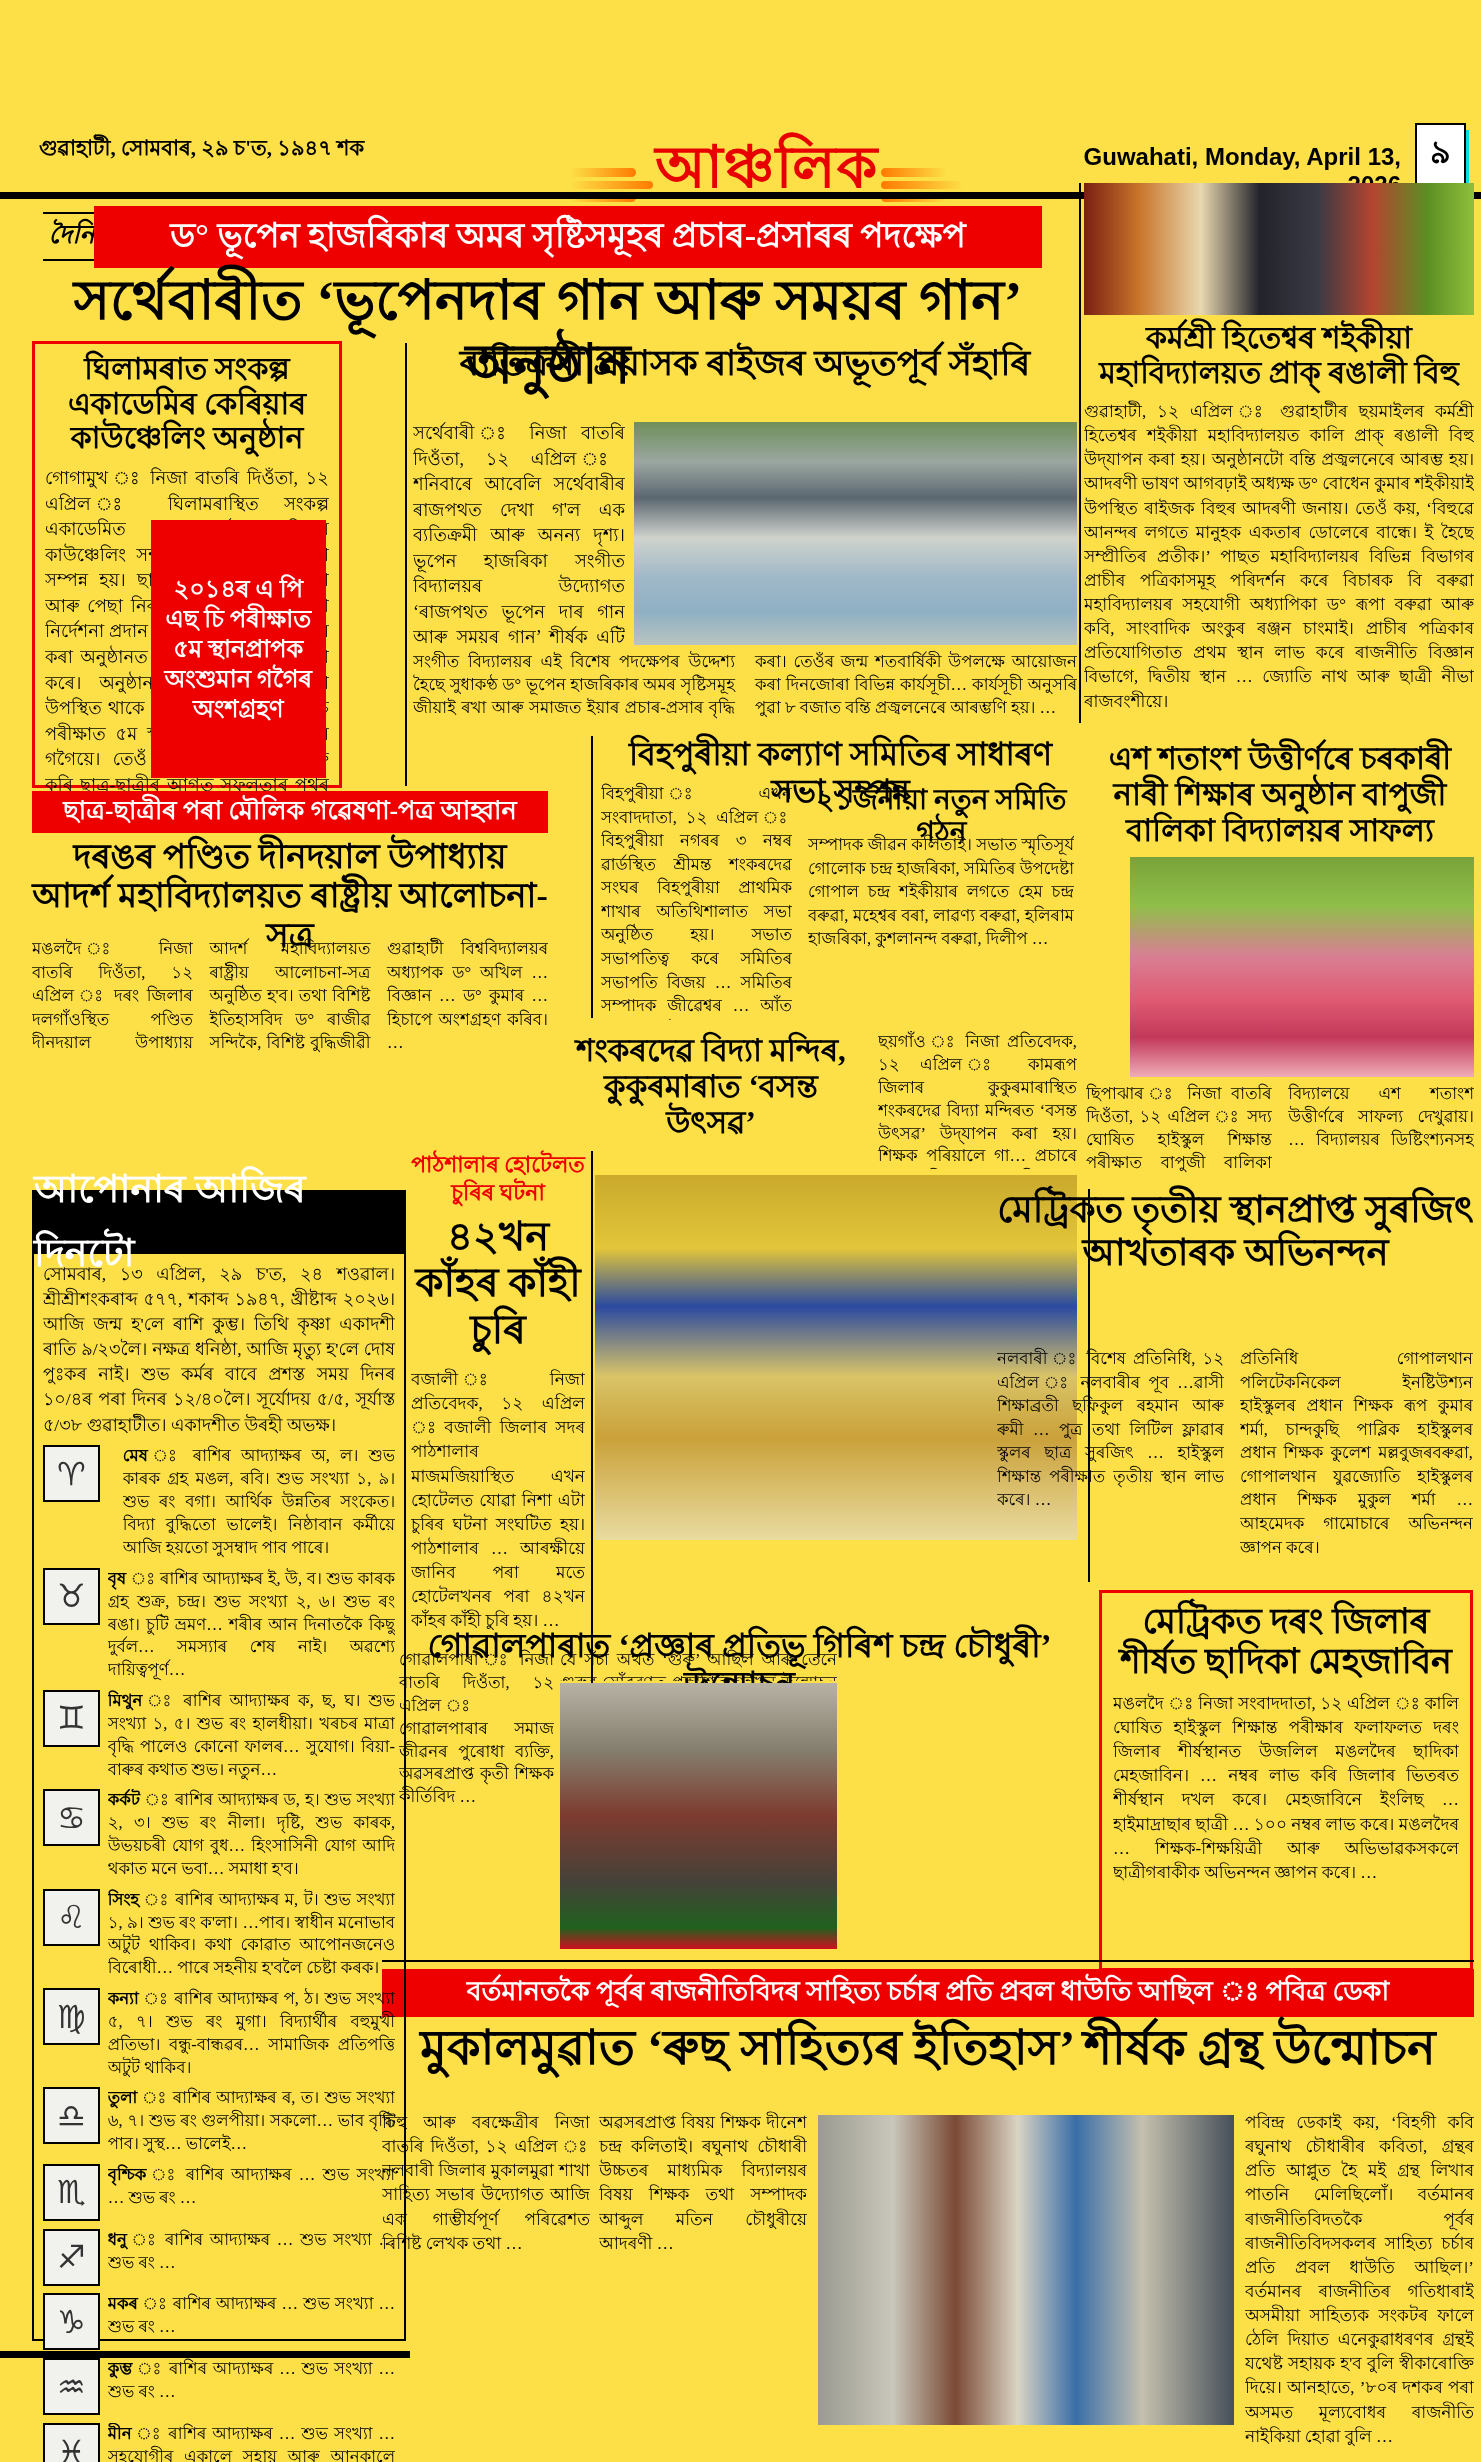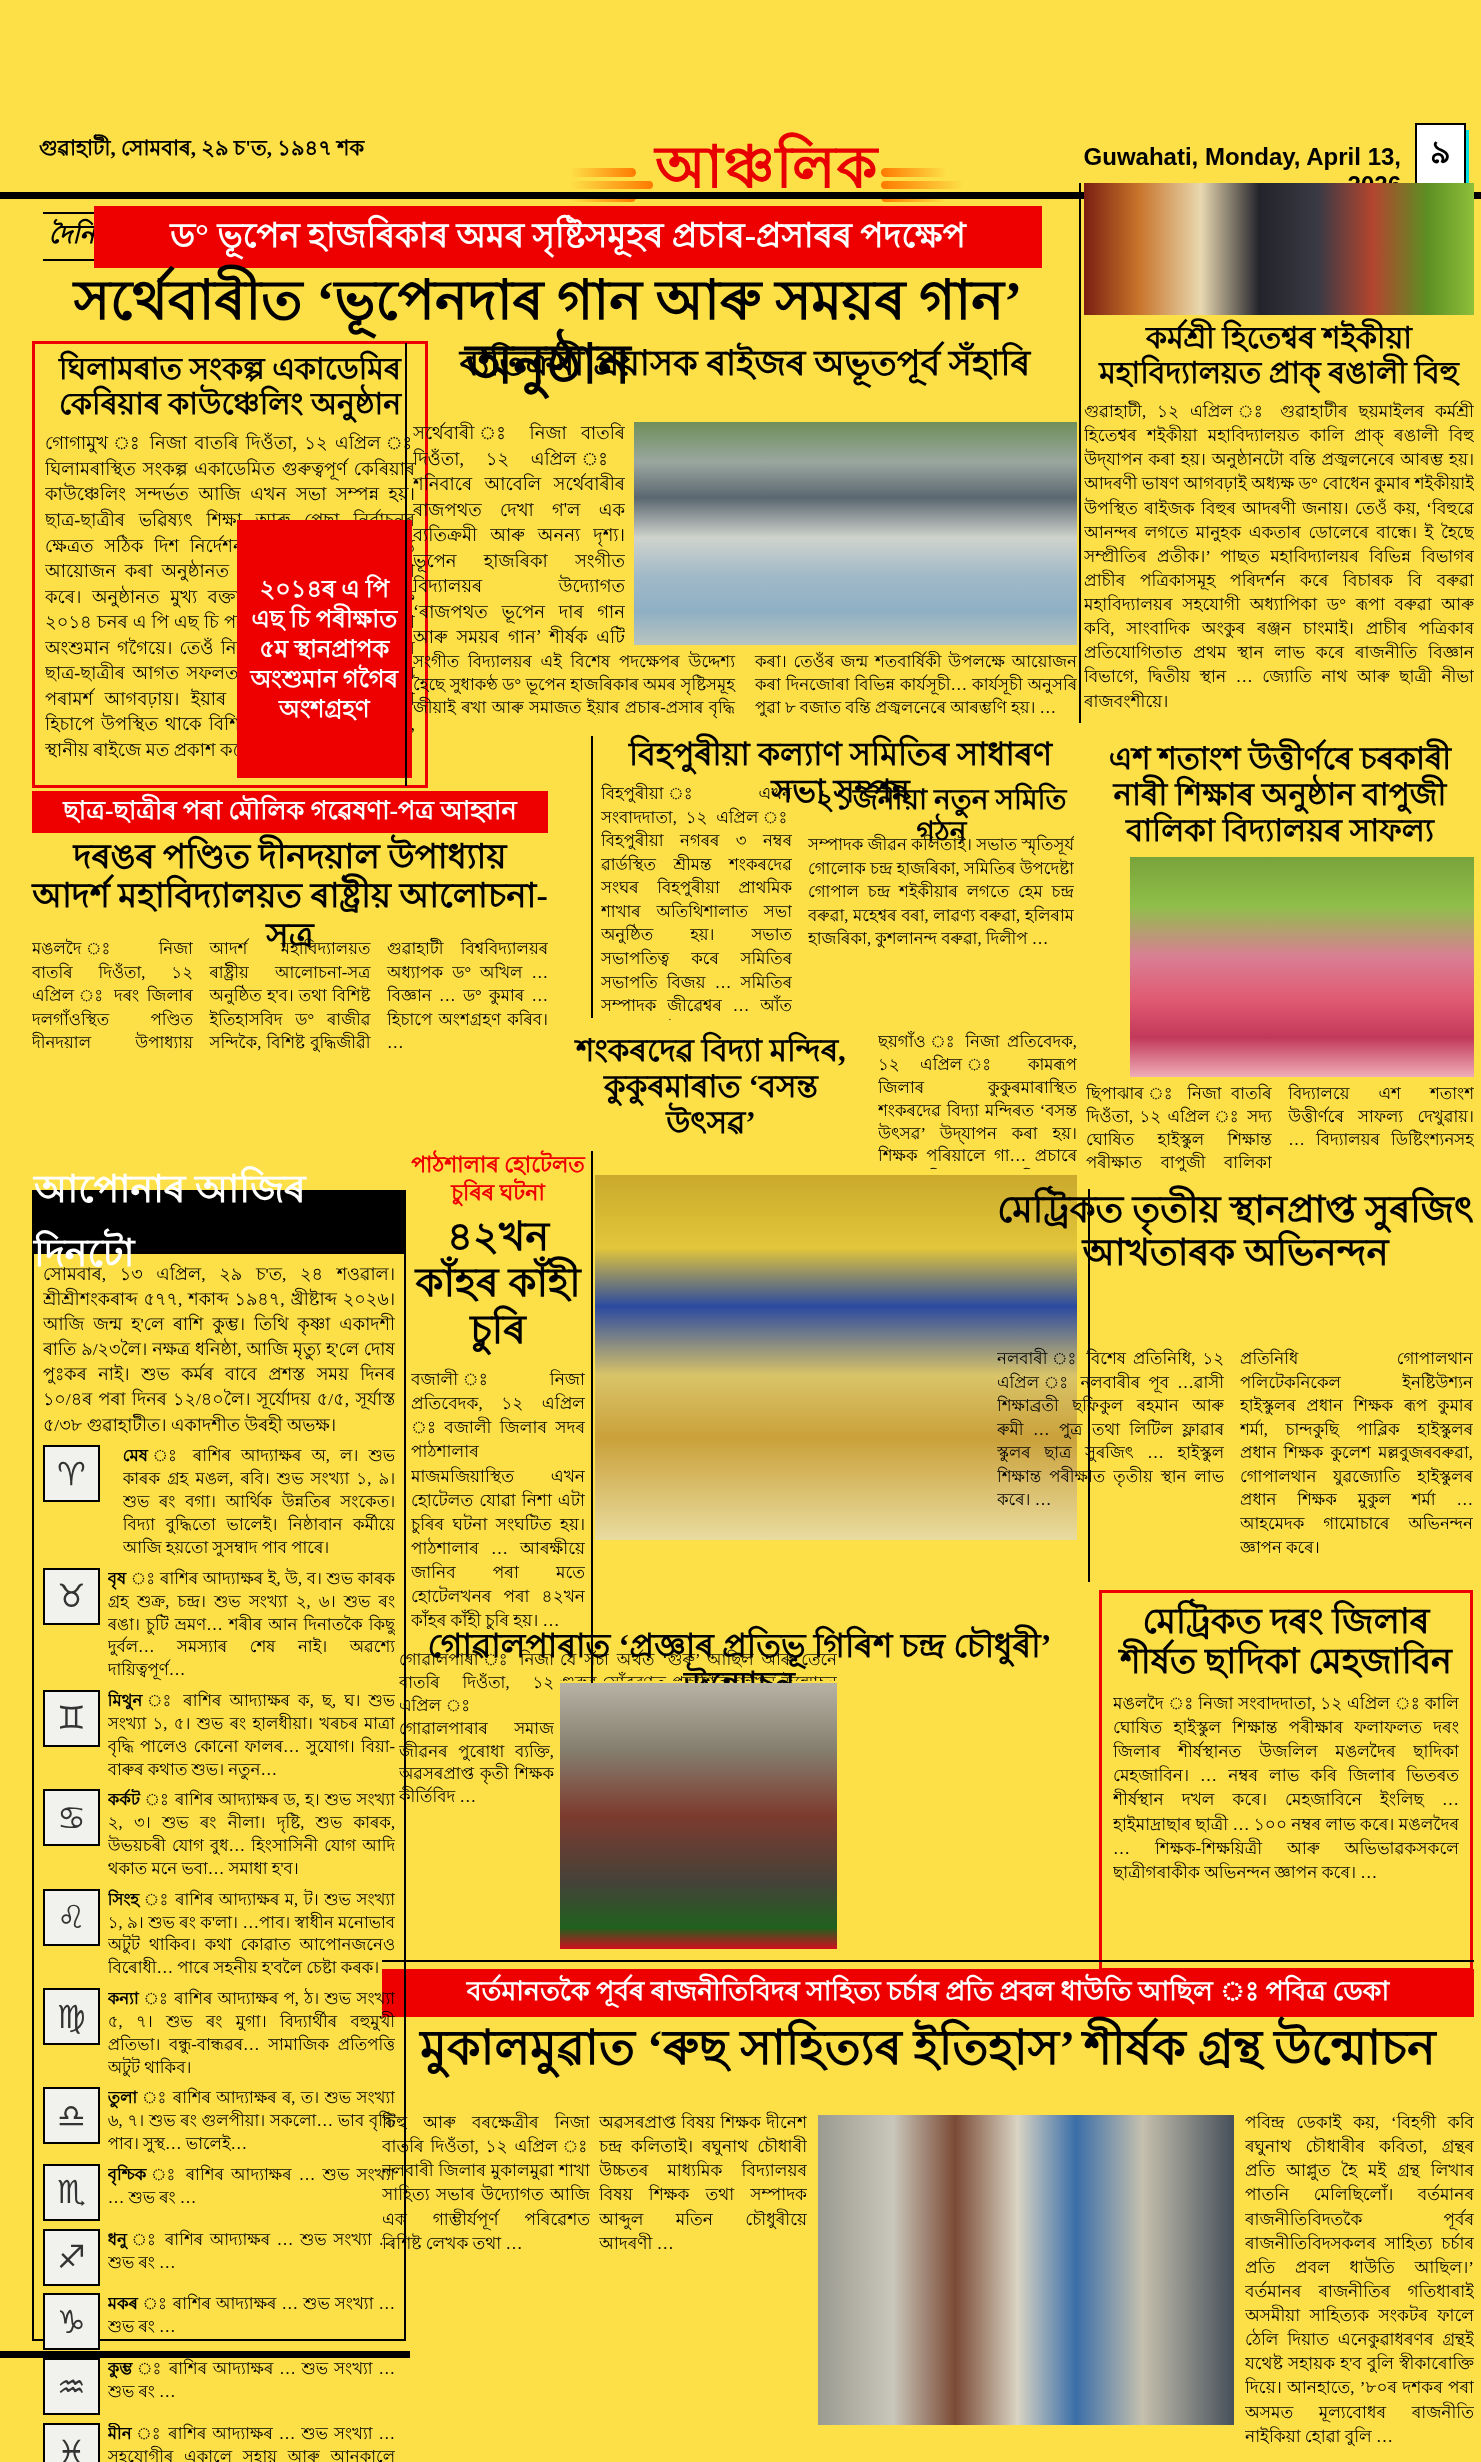--- a/index.html
+++ b/index.html
@@ -60,21 +60,21 @@
   <div class="abs rule-h" style="left:0;top:192px;width:1481px;height:6.6px;"></div>
 
   <div class="abs red-banner" style="left:94px;top:206px;width:948px;height:62px;font-size:34px;">ড° ভূপেন হাজৰিকাৰ অমৰ সৃষ্টিসমূহৰ প্রচাৰ-প্রসাৰৰ পদক্ষেপ</div>
   <div class="abs headline ctr" style="left:16.6px;top:269px;width:1063px;font-size:55px;">সর্থেবাৰীত ‘ভূপেনদাৰ গান আৰু সময়ৰ গান’ অনুষ্ঠান</div>
 
   <div class="abs photo ph-bihu" style="left:1084px;top:183px;width:390px;height:132px;"></div>
   <div class="abs headline ctr" style="left:1084px;top:321px;width:390px;font-size:30px;">কর্মশ্রী হিতেশ্বৰ শইকীয়া মহাবিদ্যালয়ত প্রাক্ ৰঙালী বিহু</div>
   <div class="abs body-txt" style="left:1084px;top:400px;width:390px;height:321px;font-size:17px;">গুৱাহাটী, ১২ এপ্রিল ঃ গুৱাহাটীৰ ছয়মাইলৰ কর্মশ্রী হিতেশ্বৰ শইকীয়া মহাবিদ্যালয়ত কালি প্রাক্ ৰঙালী বিহু উদ্‌যাপন কৰা হয়। অনুষ্ঠানটো বন্তি প্রজ্বলনেৰে আৰম্ভ হয়। আদৰণী ভাষণ আগবঢ়াই অধ্যক্ষ ড° বোধেন কুমাৰ শইকীয়াই উপস্থিত ৰাইজক বিহুৰ আদৰণী জনায়। তেওঁ কয়, ‘বিহুৱে আনন্দৰ লগতে মানুহক একতাৰ ডোলেৰে বান্ধে। ই হৈছে সম্প্রীতিৰ প্রতীক।’ পাছত মহাবিদ্যালয়ৰ বিভিন্ন বিভাগৰ প্রাচীৰ পত্রিকাসমূহ পৰিদর্শন কৰে বিচাৰক বি বৰুৱা মহাবিদ্যালয়ৰ সহযোগী অধ্যাপিকা ড° ৰূপা বৰুৱা আৰু কবি, সাংবাদিক অংকুৰ ৰঞ্জন চাংমাই। প্রাচীৰ পত্রিকাৰ প্রতিযোগিতাত প্রথম স্থান লাভ কৰে ৰাজনীতি বিজ্ঞান বিভাগে, দ্বিতীয় স্থান … জ্যোতি নাথ আৰু ছাত্রী নীভা ৰাজবংশীয়ে।</div>
   <div class="abs rule-v" style="left:1079px;top:183px;height:540px;"></div>
 
-  <div class="abs red-border" style="left:32px;top:341px;width:396px;height:447px;padding:7.8px 10px;box-sizing:border-box;">
+  <div class="abs red-border" style="left:32px;top:341px;width:310px;height:447px;padding:7.8px 10px;box-sizing:border-box;">
     <div class="headline ctr" style="font-size:30px;">ঘিলামৰাত সংকল্প একাডেমিৰ কেৰিয়াৰ কাউঞ্চেলিং অনুষ্ঠান</div>
     <div class="abs red-banner ctr" style="right:13.3px;top:176px;width:166px;height:249px;font-size:24px;line-height:1.25;padding:4.4px;">২০১৪ৰ এ পি এছ চি পৰীক্ষাত ৫ম স্থানপ্রাপক অংশুমান গগৈৰ অংশগ্রহণ</div>
     <div class="body-txt" style="margin-top:10px;height:354px;">গোগামুখ ঃ নিজা বাতৰি দিওঁতা, ১২ এপ্রিল ঃ ঘিলামৰাস্থিত সংকল্প একাডেমিত গুৰুত্বপূর্ণ কেৰিয়াৰ কাউঞ্চেলিং সন্দর্ভত আজি এখন সভা সম্পন্ন হয়। ছাত্র-ছাত্রীৰ ভৱিষ্যৎ শিক্ষা আৰু পেছা নির্বাচনৰ ক্ষেত্রত সঠিক দিশ নির্দেশনা প্রদান কৰাৰ উদ্দেশ্যে আয়োজন কৰা অনুষ্ঠানত বহু শিক্ষার্থীয়ে অংশগ্রহণ কৰে। অনুষ্ঠানত মুখ্য বক্তা হিচাপে উপস্থিত থাকে ২০১৪ চনৰ এ পি এছ চি পৰীক্ষাত ৫ম স্থান লাভ কৰা অংশুমান গগৈয়ে। তেওঁ নিজৰ অভিজ্ঞতা ব্যক্ত কৰি ছাত্র-ছাত্রীৰ আগত সফলতাৰ পথৰ ওপৰত মূল্যৱান পৰামর্শ আগবঢ়ায়। ইয়াৰ উপৰি আমন্ত্রিত অতিথি হিচাপে উপস্থিত থাকে বিশিষ্ট সমাজকর্মী ৰাতুল বৰা, স্থানীয় ৰাইজে মত প্রকাশ কৰে।</div>
   </div>
 
   <div class="abs headline ctr" style="left:413px;top:344px;width:664px;font-size:35px;">ব্যতিক্রমী প্রয়াসক ৰাইজৰ অভূতপূর্ব সঁহাৰি</div>
   <div class="abs photo ph-street" style="left:634px;top:422px;width:443px;height:223px;"></div>
   <div class="abs body-txt" style="left:413px;top:421px;width:212px;height:226px;">সর্থেবাৰী ঃ নিজা বাতৰি দিওঁতা, ১২ এপ্রিল ঃ শনিবাৰে আবেলি সর্থেবাৰীৰ ৰাজপথত দেখা গ'ল এক ব্যতিক্রমী আৰু অনন্য দৃশ্য। ভূপেন হাজৰিকা সংগীত বিদ্যালয়ৰ উদ্যোগত ‘ৰাজপথত ভূপেন দাৰ গান আৰু সময়ৰ গান’ শীর্ষক এটি মনোমোহা অনুষ্ঠান দিনজোৰা কার্যসূচীৰে উদ্‌যাপন কৰা হয়। নলবাৰীৰ বালিকৰিয়াস্থিত ভূপেন হাজৰিকা</div>
   <div class="abs small-txt" style="left:413px;top:651px;width:664px;height:78px;column-count:2;column-gap:20px;">সংগীত বিদ্যালয়ৰ এই বিশেষ পদক্ষেপৰ উদ্দেশ্য হৈছে সুধাকণ্ঠ ড° ভূপেন হাজৰিকাৰ অমৰ সৃষ্টিসমূহ জীয়াই ৰখা আৰু সমাজত ইয়াৰ প্রচাৰ-প্রসাৰ বৃদ্ধি কৰা। তেওঁৰ জন্ম শতবার্ষিকী উপলক্ষে আয়োজন কৰা দিনজোৰা বিভিন্ন কার্যসূচী… কার্যসূচী অনুসৰি পুৱা ৮ বজাত বন্তি প্রজ্বলনেৰে আৰম্ভণি হয়। …</div>
 

